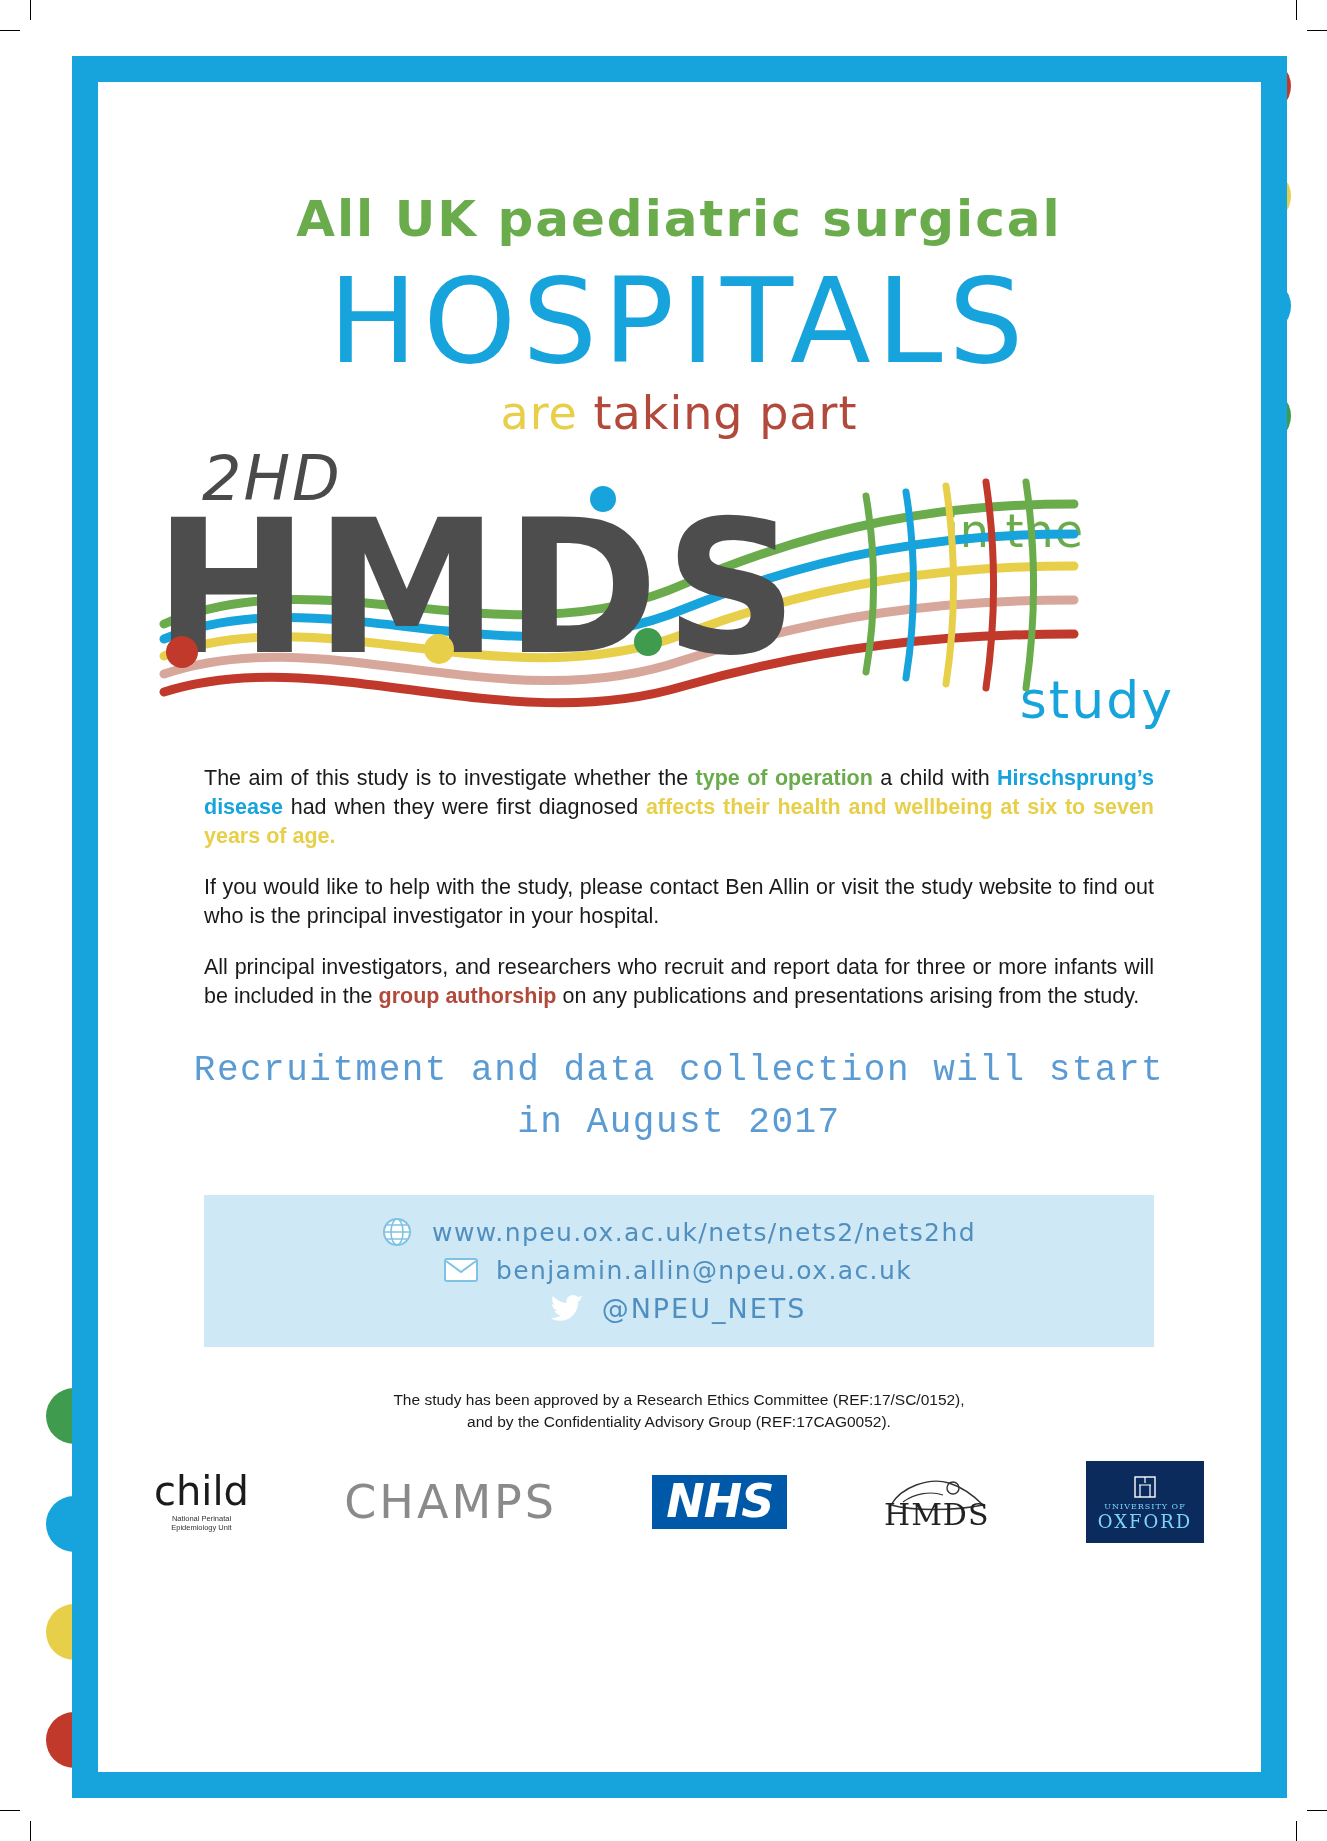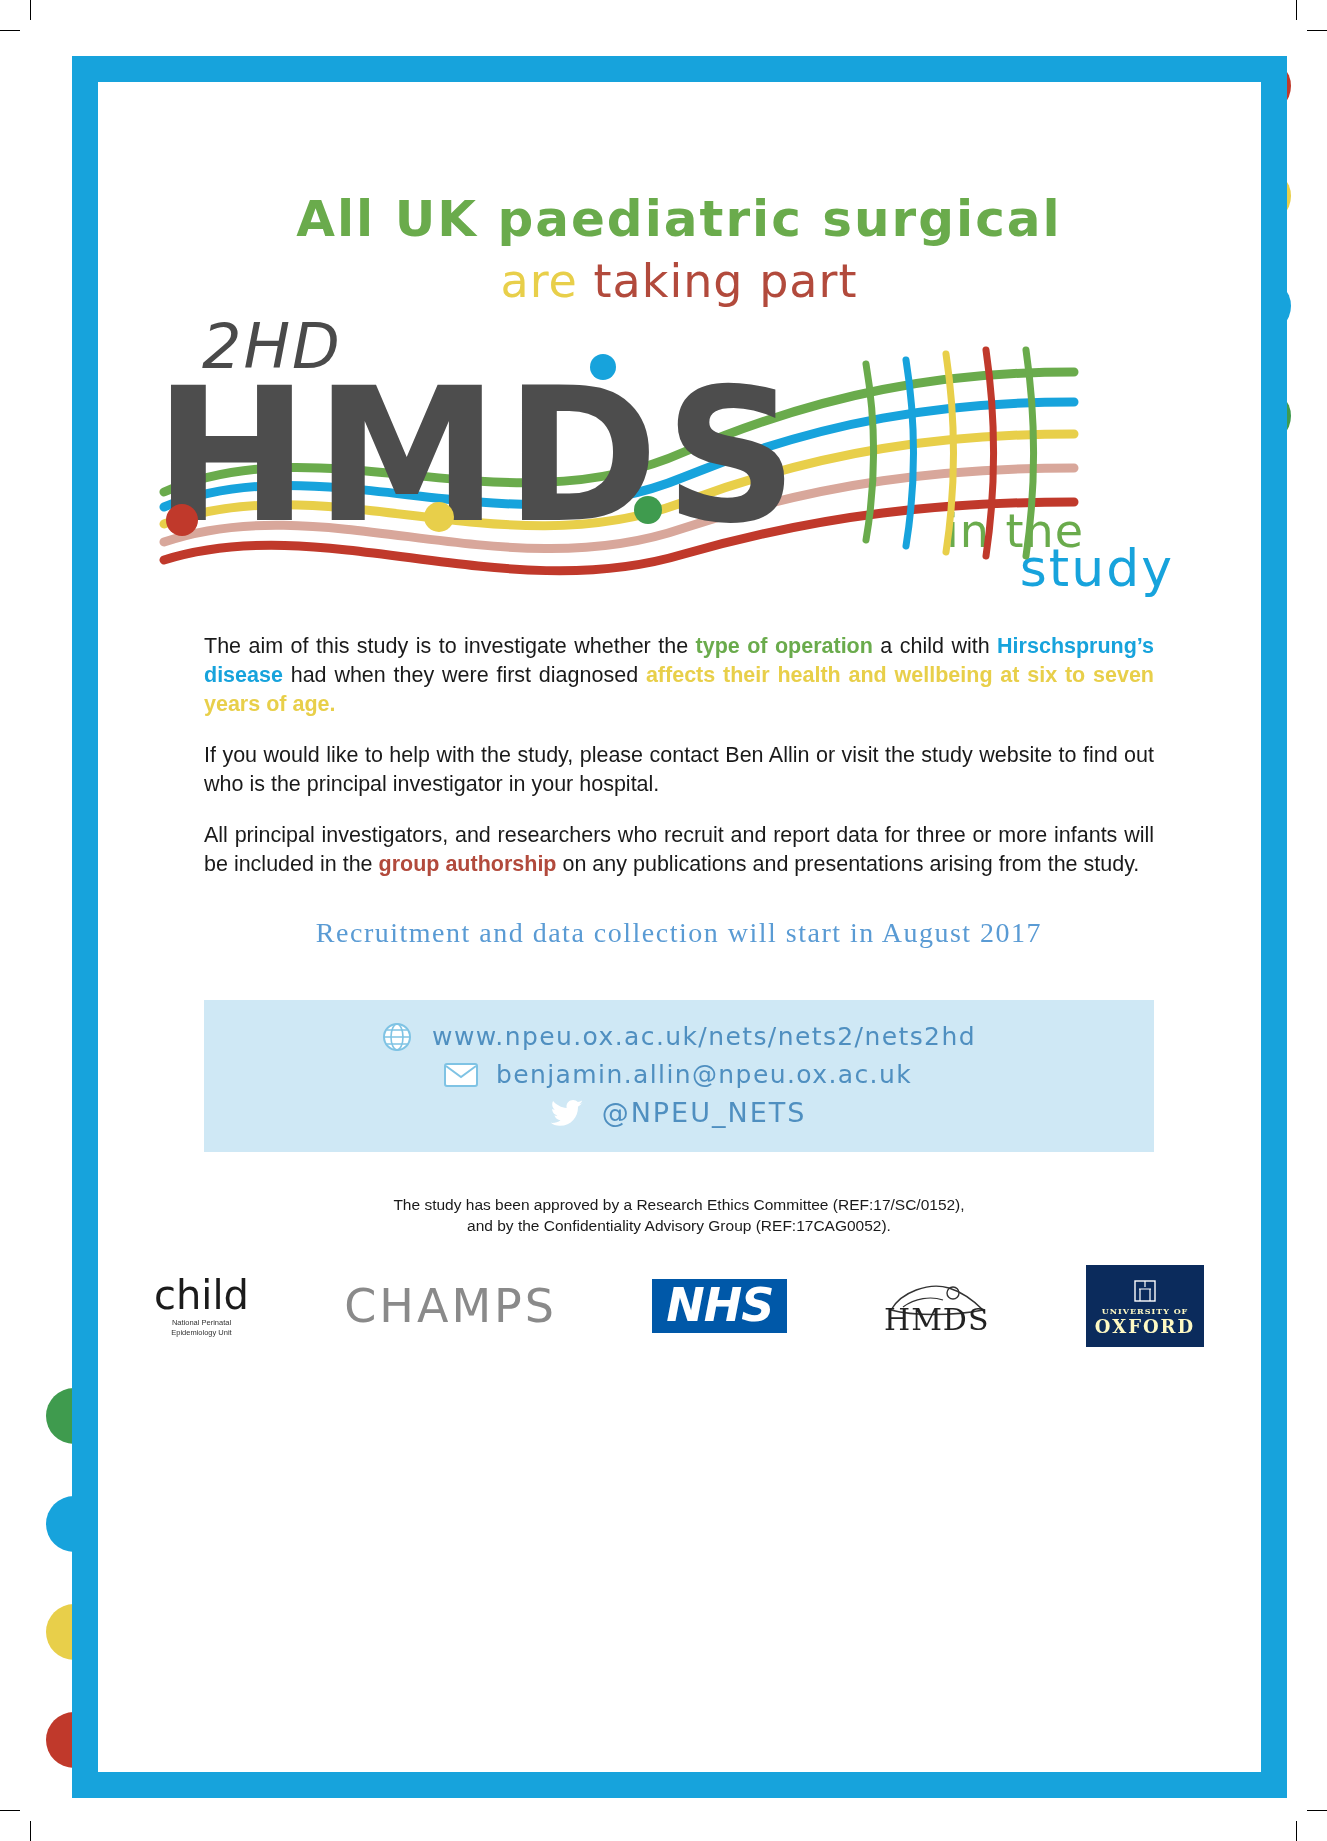--- a/index.html
+++ b/index.html
@@ -157,22 +157,22 @@
     text-align: justify;
     margin: 0 0 22px 0;
     padding: 0 80px 0 80px;
   }
   .green { color: #6aab4c; font-weight: bold; }
   .blue  { color: #17a3dc; font-weight: bold; }
   .yellow{ color: #e8cf4a; font-weight: bold; }
   .red   { color: #b24a3c; font-weight: bold; }
 
   .recruit {
-    font-family: Liberation Serif, serif;
-    font-size: 28px;
+    font-family: Liberation Mono, monospace;
+    font-size: 36px;
     color: #5a9bd4;
     text-align: center;
     letter-spacing: 1.5px;
     line-height: 1.45;
     margin: 34px 60px 0 60px;
   }
 
   
   .contact {
     margin: 46px 80px 0 80px;
@@ -257,28 +257,27 @@
     line-height: 1.05;
   }
   .hmds {
     font-family: "DejaVu Serif", serif;
     font-size: 30px;
     color: #222;
     letter-spacing: 1px;
   }
   .oxford {
     background: #0b2b5c;
-    color: #fef9c3;
+    color: #7dd3fc;
     width: 118px;
     height: 82px;
     display: flex;
     flex-direction: column;
     align-items: center;
     justify-content: center;
-    font-weight: bold;
   }
   .ox-small {
     font-family: "DejaVu Serif", serif;
     font-size: 8px;
     letter-spacing: 1px;
   }
   .ox-big {
     font-family: "DejaVu Serif", serif;
     font-size: 18px;
     letter-spacing: 2px;
@@ -306,20 +305,21 @@
   <div class="tab-left" style="left:10px;top:1360px;background:#3f9b4e;"></div>
   <div class="tab-left" style="left:10px;top:1468px;background:#17a3dc;"></div>
   <div class="tab-left" style="left:10px;top:1576px;background:#e8cf4a;"></div>
   <div class="tab-left" style="left:10px;top:1684px;background:#c0392b;"></div>
 
   <div class="frame"></div>
 
   <div class="content">
 
     <div class="hl-1">All UK paediatric surgical</div>
+    <div class="hl-2">HOSPITALS</div>
     <div class="hl-3">
       <span class="are">are</span>
       <span class="taking">taking part</span>
     </div>
     <div class="hl-4">in the</div>
 
     <div class="logo-wrap">
       <svg class="logo-svg" width="1110" height="330" viewBox="0 0 1110 330">
         <g fill="none" stroke-width="9" stroke-linecap="round">
           <path d="M40 190 C 200 120, 380 230, 560 150 C 700 90, 820 70, 950 70" stroke="#6aab4c"></path>

